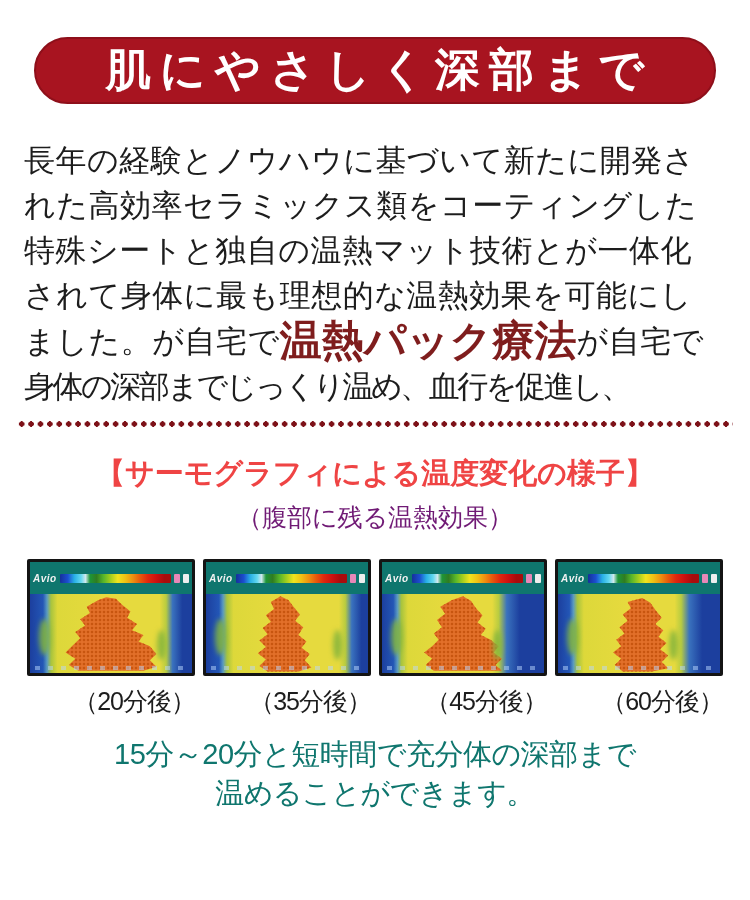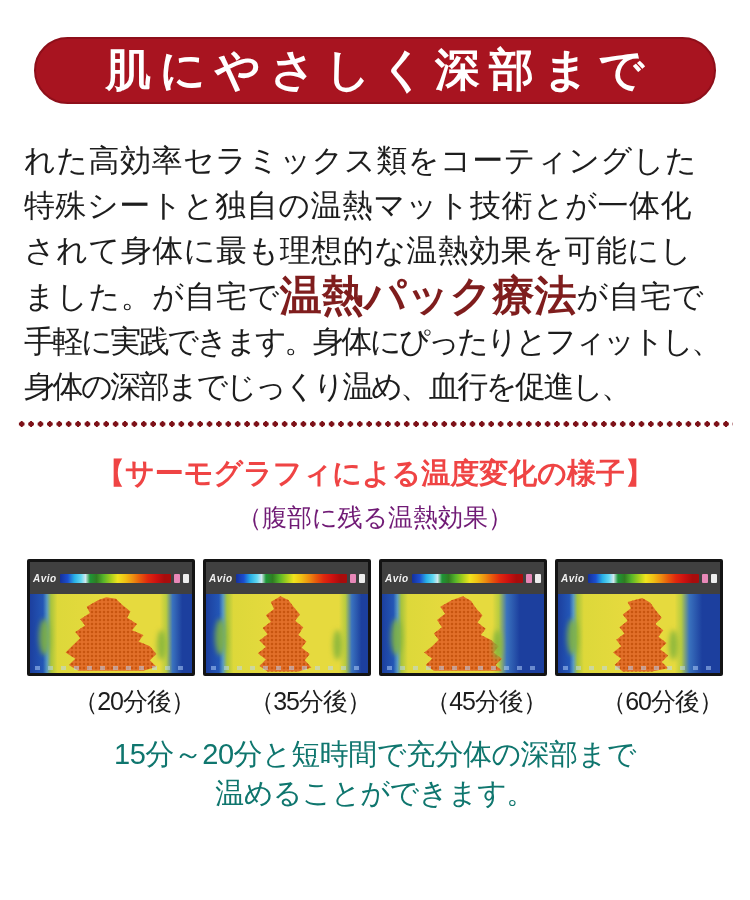--- a/index.html
+++ b/index.html
@@ -54,21 +54,21 @@
 
   .thermo-row {
     margin-top:25px; display:flex; justify-content:center; gap:8px;
   }
   .thermo-fig { width:168px; }
   .thermo {
     width:168px; height:117px; background:#141414; padding:3px;
     border-radius:2px; display:flex; flex-direction:column;
   }
   .tbar {
-    height:15px; background:#404040; display:flex; align-items:center;
+    height:15px; background:#0f766e; display:flex; align-items:center;
     padding:16px 3px; gap:3px; flex:none;
   }
   .avio {
     color:#f2f2f2; font-size:10px; font-weight:bold; font-style:italic;
     letter-spacing:0.5px; line-height:15px; flex:none;
   }
   .scale {
     flex:1; height:9px; border-radius:1px;
     background:linear-gradient(90deg,
       #15309a 0%, #1b4ecf 7%, #28b0e6 13%, #62d8f0 19%, #cfe8ee 23%,
@@ -126,25 +126,25 @@
 </head>
 <body>
 
 <div class="page">
 
   <div class="banner">
     <span class="banner-text">肌にやさしく深部まで</span>
   </div>
 
   <div class="body-text">
+    <div class="bline">長年の経験とノウハウに基づいて新たに開発さ</div>
     <div class="bline">れた高効率セラミックス類をコーティングした</div>
     <div class="bline">特殊シートと独自の温熱マット技術とが一体化</div>
     <div class="bline">されて身体に最も理想的な温熱効果を可能にし</div>
     <div class="bline"><span>ました。が自宅で</span><span class="hl">温熱パック療法</span><span>が自宅で</span></div>
-    <div class="bline cond">手軽に実践できます。身体にぴったりとフィットし、</div>
     <div class="bline cond">身体の深部までじっくり温め、血行を促進し、</div>
   </div>
 
   <div class="divider"></div>
 
   <div class="sec-title">【サーモグラフィによる温度変化の様子】</div>
   <div class="sec-sub">（腹部に残る温熱効果）</div>
 
   <div class="thermo-row">
 

